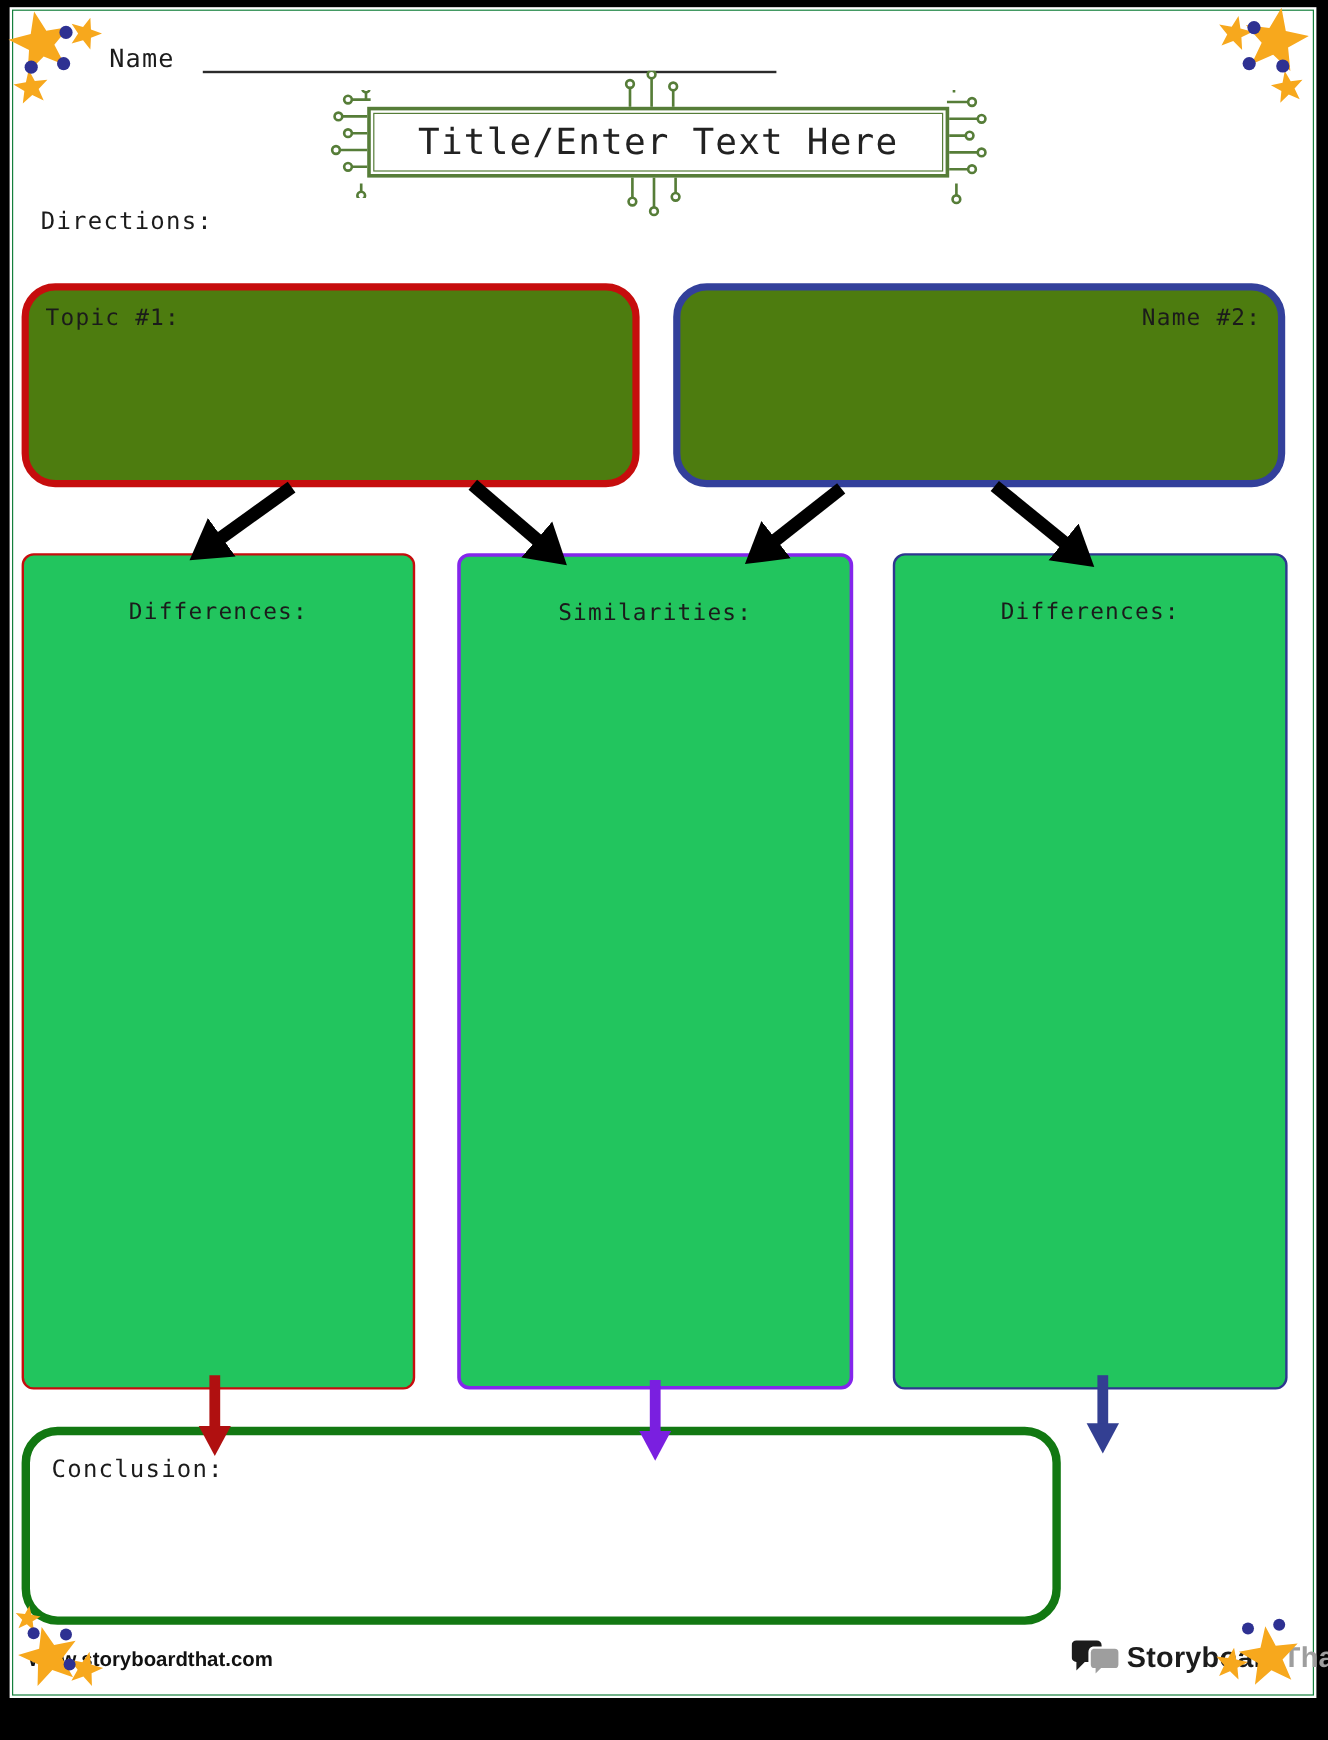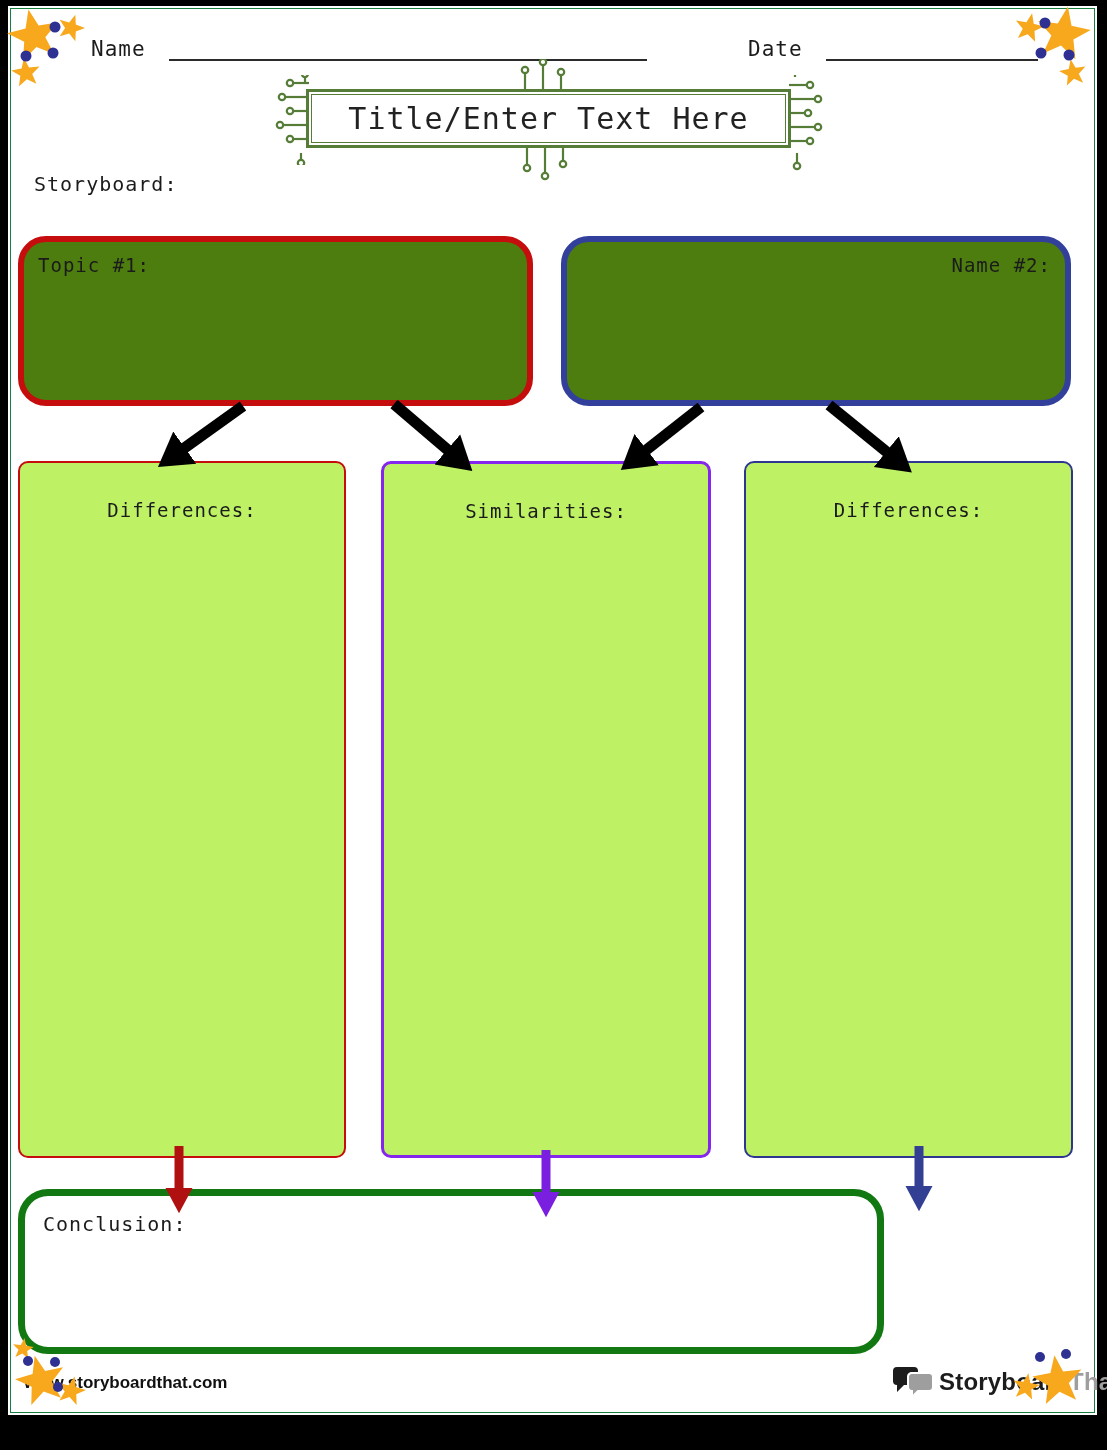--- a/index.html
+++ b/index.html
@@ -34,21 +34,21 @@
   
   .directions{left:23px;top:163px;font-size:20px;letter-spacing:1px;}
   
   .topic-box{box-sizing:border-box;border-radius:28px;background:#4d7c0f;}
   .topic1{left:7px;top:227px;width:515px;height:170px;border:6px solid #c60d0d;}
   .topic2{left:550px;top:227px;width:510px;height:170px;border:6px solid #33409b;}
   .topic-label{position:absolute;top:12px;font-size:19px;letter-spacing:1px;}
   .topic1 .topic-label{left:14px;}
   .topic2 .topic-label{right:14px;}
   
-  .col-box{top:452px;height:697px;box-sizing:border-box;border-radius:10px;background:#bef264;}
+  .col-box{top:452px;height:697px;box-sizing:border-box;border-radius:10px;background:#22c55e;}
   .col-red{left:7px;width:328px;border:2.5px solid #c60d0d;}
   .col-purple{left:370px;width:330px;border:3px solid #8426ec;}
   .col-navy{left:733px;width:329px;border:2.5px solid #2e3690;}
   .col-label{display:block;text-align:center;margin-top:36px;font-size:19px;letter-spacing:1px;}
   
   .conclusion-box{
     left:7px;top:1180px;width:866px;height:165px;box-sizing:border-box;
     border:7px solid #127812;border-radius:30px;background:transparent;
   }
   .conclusion-label{position:absolute;left:18px;top:16px;font-size:20px;letter-spacing:1px;}
@@ -65,24 +65,20 @@
   .dot{fill:#2e3192;}
 </style>
 </head>
 <body>
 
 <div class="page">
 
   <div class="abs name-row">
     <span class="hdr-label">Name</span>
     <span class="fill-line" style="width:478px;margin-left:14px;"></span>
-  </div>
-  <div class="abs date-row">
-    <span class="hdr-label">Date</span>
-    <span class="fill-line" style="width:212px;margin-left:14px;"></span>
   </div>
 
   <svg class="abs circuit" style="left:260px;top:66px;" width="38" height="90">
     <line x1="38" y1="8" x2="22" y2="8"></line>
       <circle cx="19" cy="8" r="3.2"></circle>
     <line x1="38" y1="22" x2="14" y2="22"></line>
       <circle cx="11" cy="22" r="3.2"></circle>
     <line x1="38" y1="36" x2="22" y2="36"></line>
       <circle cx="19" cy="36" r="3.2"></circle>
     <line x1="38" y1="50" x2="12" y2="50"></line>
@@ -126,21 +122,21 @@
     <line x1="8" y1="78" x2="8" y2="90"></line>
       <circle cx="8" cy="91" r="3.2"></circle>
   </svg>
 
   <div class="abs title-frame">
     <div class="title-inner">
       <span class="title-text">Title/Enter Text Here</span>
     </div>
   </div>
 
-  <div class="abs directions">Storyboard:</div>
+  <div class="abs directions">Directions:</div>
 
   <div class="abs topic-box topic1">
     <span class="topic-label">Topic #1:</span>
   </div>
   <div class="abs topic-box topic2">
     <span class="topic-label">Name #2:</span>
   </div>
 
   <div class="abs col-box col-red">
     <span class="col-label">Differences:</span>

